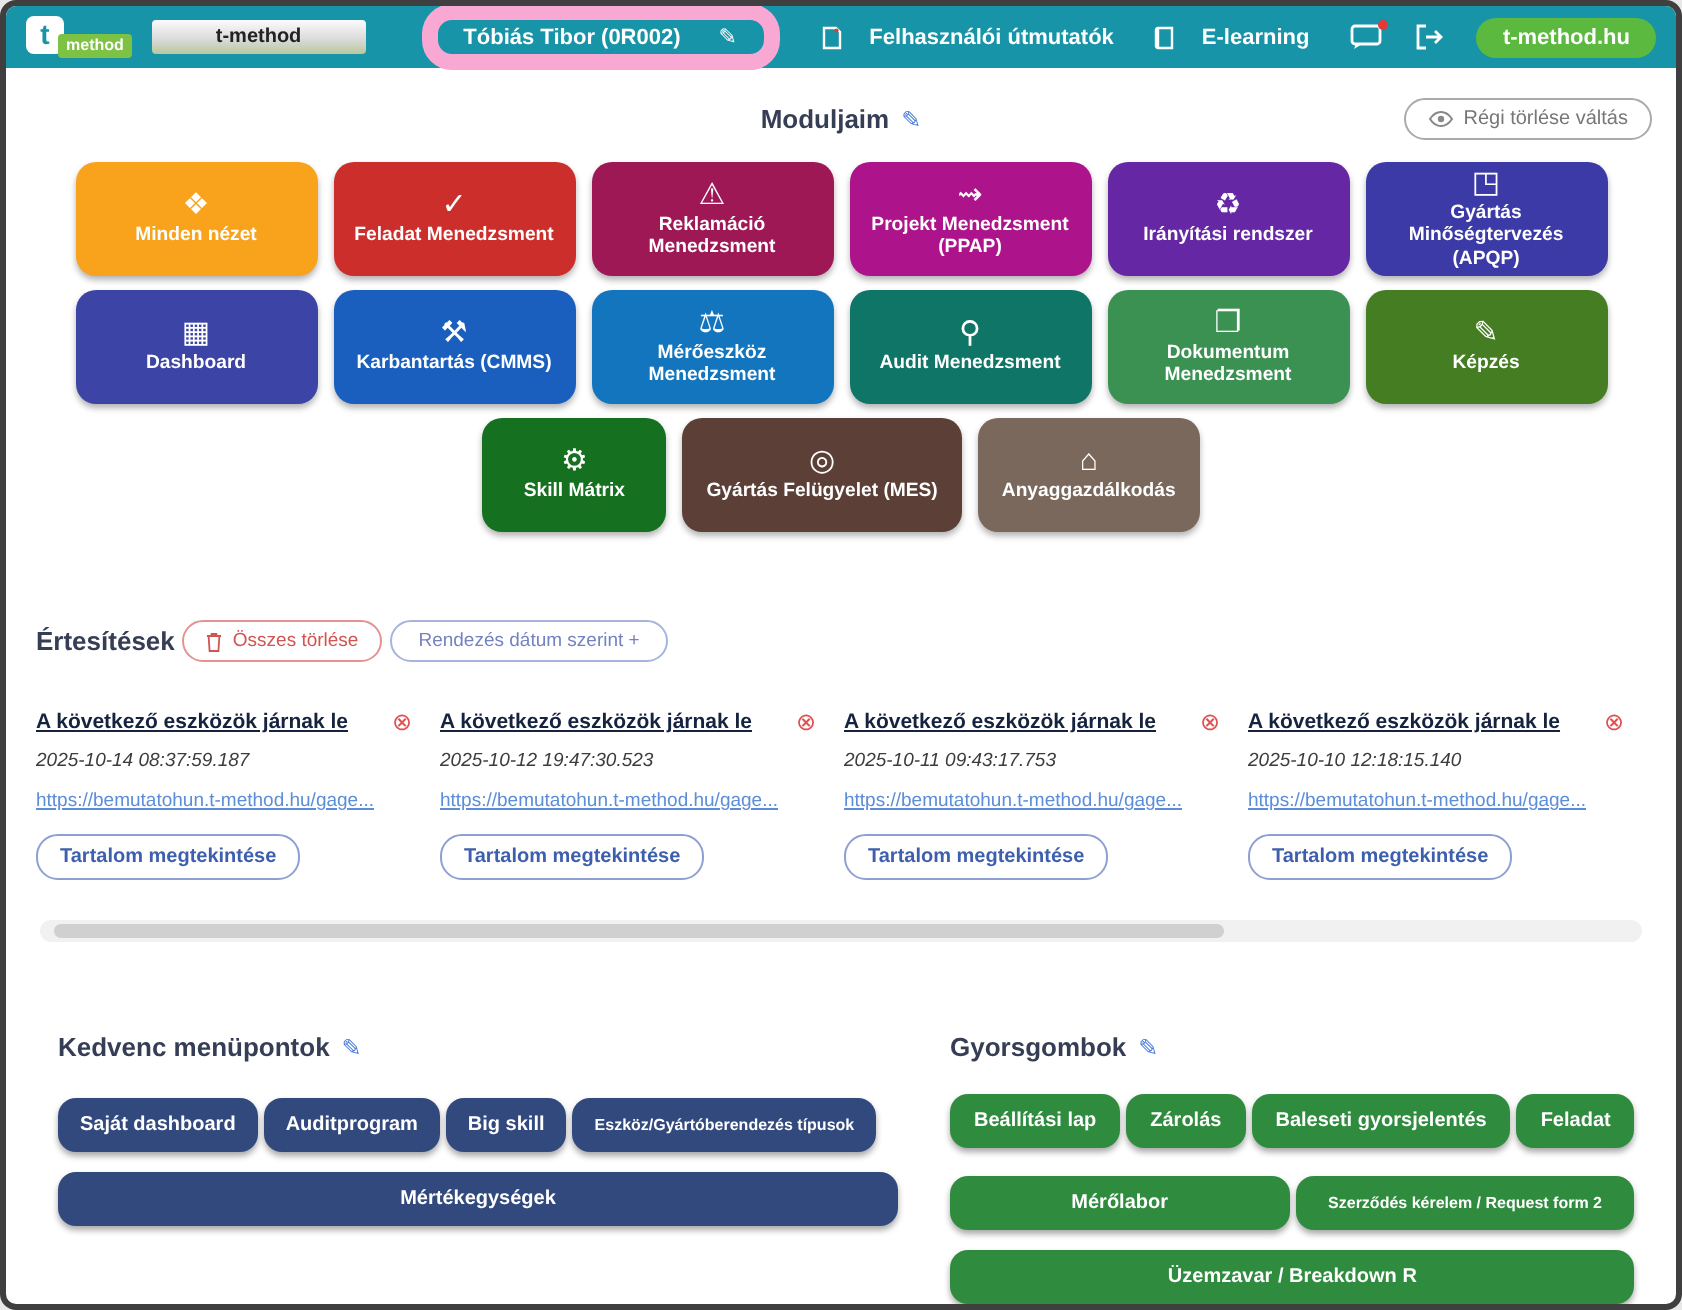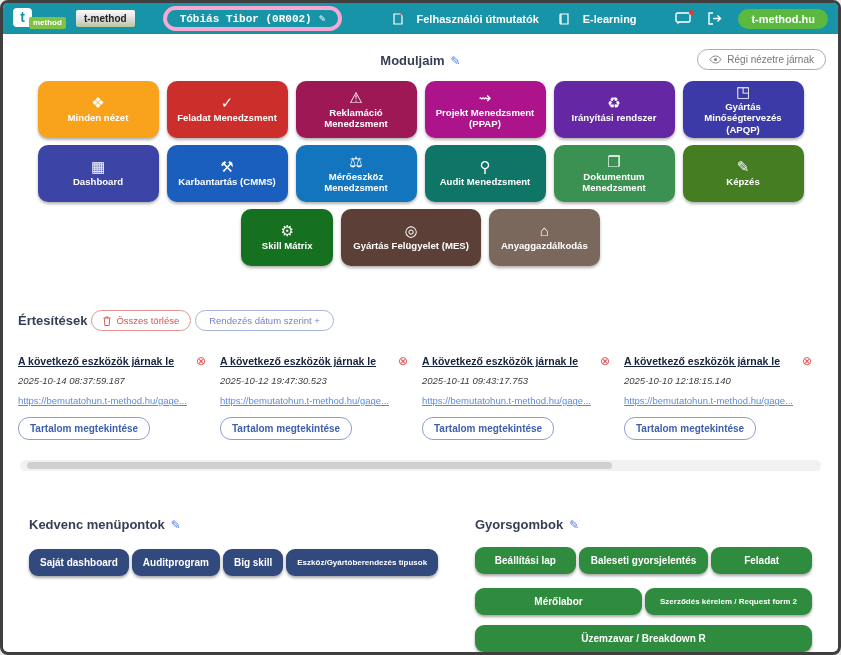--- a/index.html
+++ b/index.html
@@ -6,22 +6,22 @@
   .frame{
     position:relative;width:841px;height:655px;box-sizing:border-box;
     border:3px solid #3f3f3f;border-radius:8px;overflow:hidden;background:#fff;
     font-family:"Liberation Sans","DejaVu Sans",sans-serif;
   }
   
   .header{height:31px;background:#1794a8;display:flex;align-items:center;padding:0 10px;gap:10px;}
   .logo{display:flex;align-items:flex-start;}
   .logo-t{width:19px;height:19px;background:#fff;border-radius:4px;color:#1794a8;font-weight:bold;font-size:14px;text-align:center;line-height:19px;}
   .logo-method{background:#7dc242;color:#fff;font-size:8px;font-weight:bold;padding:1px 4px 2px;margin-left:-3px;margin-top:9px;border-radius:2px;}
-  .logo2{background:linear-gradient(180deg,#fbfbfb 0%,#dcdcdc 55%,#b9c79a 100%);padding:3px 8px;font-size:10px;color:#222;font-weight:bold;border-radius:2px;}
-  .user-pill{display:flex;align-items:center;gap:7px;border:4px solid #f9a8d4;border-radius:15px;padding:2px 13px;color:#fff;font-weight:bold;font-size:11px;margin-left:18px;cursor:pointer;font-family:Liberation Mono, monospace;}
+  .logo2{background:linear-gradient(180deg,#fbfbfb 0%,#dcdcdc 55%,#b9c79a 100%);padding:3px 32px;font-size:10px;color:#222;font-weight:bold;border-radius:2px;}
+  .user-pill{display:flex;align-items:center;gap:19px;border:8px solid #f9a8d4;border-radius:15px;padding:2px 13px;color:#fff;font-weight:bold;font-size:11px;margin-left:18px;cursor:pointer;}
   .user-pill .pencil{font-size:11px;}
   .spacer1{flex:1.6;} .spacer2{flex:1;}
   .hnav{display:flex;gap:20px;align-items:center;}
   .hnav-item{display:flex;align-items:center;gap:14px;color:#fff;font-size:11px;font-weight:bold;cursor:pointer;}
   .hicons{display:flex;gap:16px;align-items:center;}
   .hicon{position:relative;cursor:pointer;display:flex;}
   .dot{position:absolute;top:-2px;right:-3px;width:5px;height:5px;border-radius:50%;background:#e53935;}
   .site-pill{background:#5cb940;color:#fff;font-weight:bold;font-size:11px;padding:4px 13px;border-radius:13px;border:none;cursor:pointer;}
   
   .mod-head{position:relative;text-align:center;margin-top:17px;height:22px;}
@@ -121,21 +121,21 @@
 
   <div class="mod-head">
     <span class="mod-title">Moduljaim</span><span class="pencil-blue">✎</span>
     <div class="oldview">
       <span>
         <svg width="13" height="9" viewBox="0 0 13 9">
             <path d="M1 4.5C2.6 2 4.4 1 6.5 1s3.9 1 5.5 3.5C10.4 7 8.6 8 6.5 8S2.6 7 1 4.5z" fill="none" stroke="#888" stroke-width="1"></path>
             <circle cx="6.5" cy="4.5" r="1.6" fill="#888"></circle>
           </svg>
       </span>
-      <span>Régi nézetre járnak</span>
+      <span>Régi törlése váltás</span>
     </div>
   </div>
   <div class="modules" id="modules-rows">
       <div class="mod-row">
         <button class="module-btn" title="Minden nézet" style="background: rgb(249, 162, 27);">
           <span class="mod-icon">❖</span>
           <span class="mod-label">Minden nézet</span>
         </button>
         <button class="module-btn" title="Feladat Menedzsment" style="background: rgb(203, 46, 43);">
           <span class="mod-icon">✓</span>
@@ -238,26 +238,28 @@
 
   <div class="bottom">
     <div class="fav-col">
       <span class="sec-title">Kedvenc menüpontok</span><span class="pencil-blue">✎</span>
       <div class="btn-row" id="fav-row">
           <button class="navy-btn">Saját dashboard</button>
           <button class="navy-btn">Auditprogram</button>
           <button class="navy-btn">Big skill</button>
           <button class="navy-btn small-label">Eszköz/Gyártóberendezés típusok</button>
         </div>
+      <button class="navy-btn wide">Mértékegységek</button>
     </div>
     <div class="quick-col">
       <span class="sec-title">Gyorsgombok</span><span class="pencil-blue">✎</span>
       <div id="quick-rows">
           <div class="btn-row">
             <button class="green-btn grow">Beállítási lap</button>
+            <button class="green-btn grow">Zárolás</button>
             <button class="green-btn grow">Baleseti gyorsjelentés</button>
             <button class="green-btn grow">Feladat</button>
           </div>
           <div class="btn-row">
             <button class="green-btn grow">Mérőlabor</button>
             <button class="green-btn grow small-label">Szerződés kérelem / Request form 2</button>
           </div>
         </div>
       <button class="green-btn wide">Üzemzavar / Breakdown R</button>
     </div>

